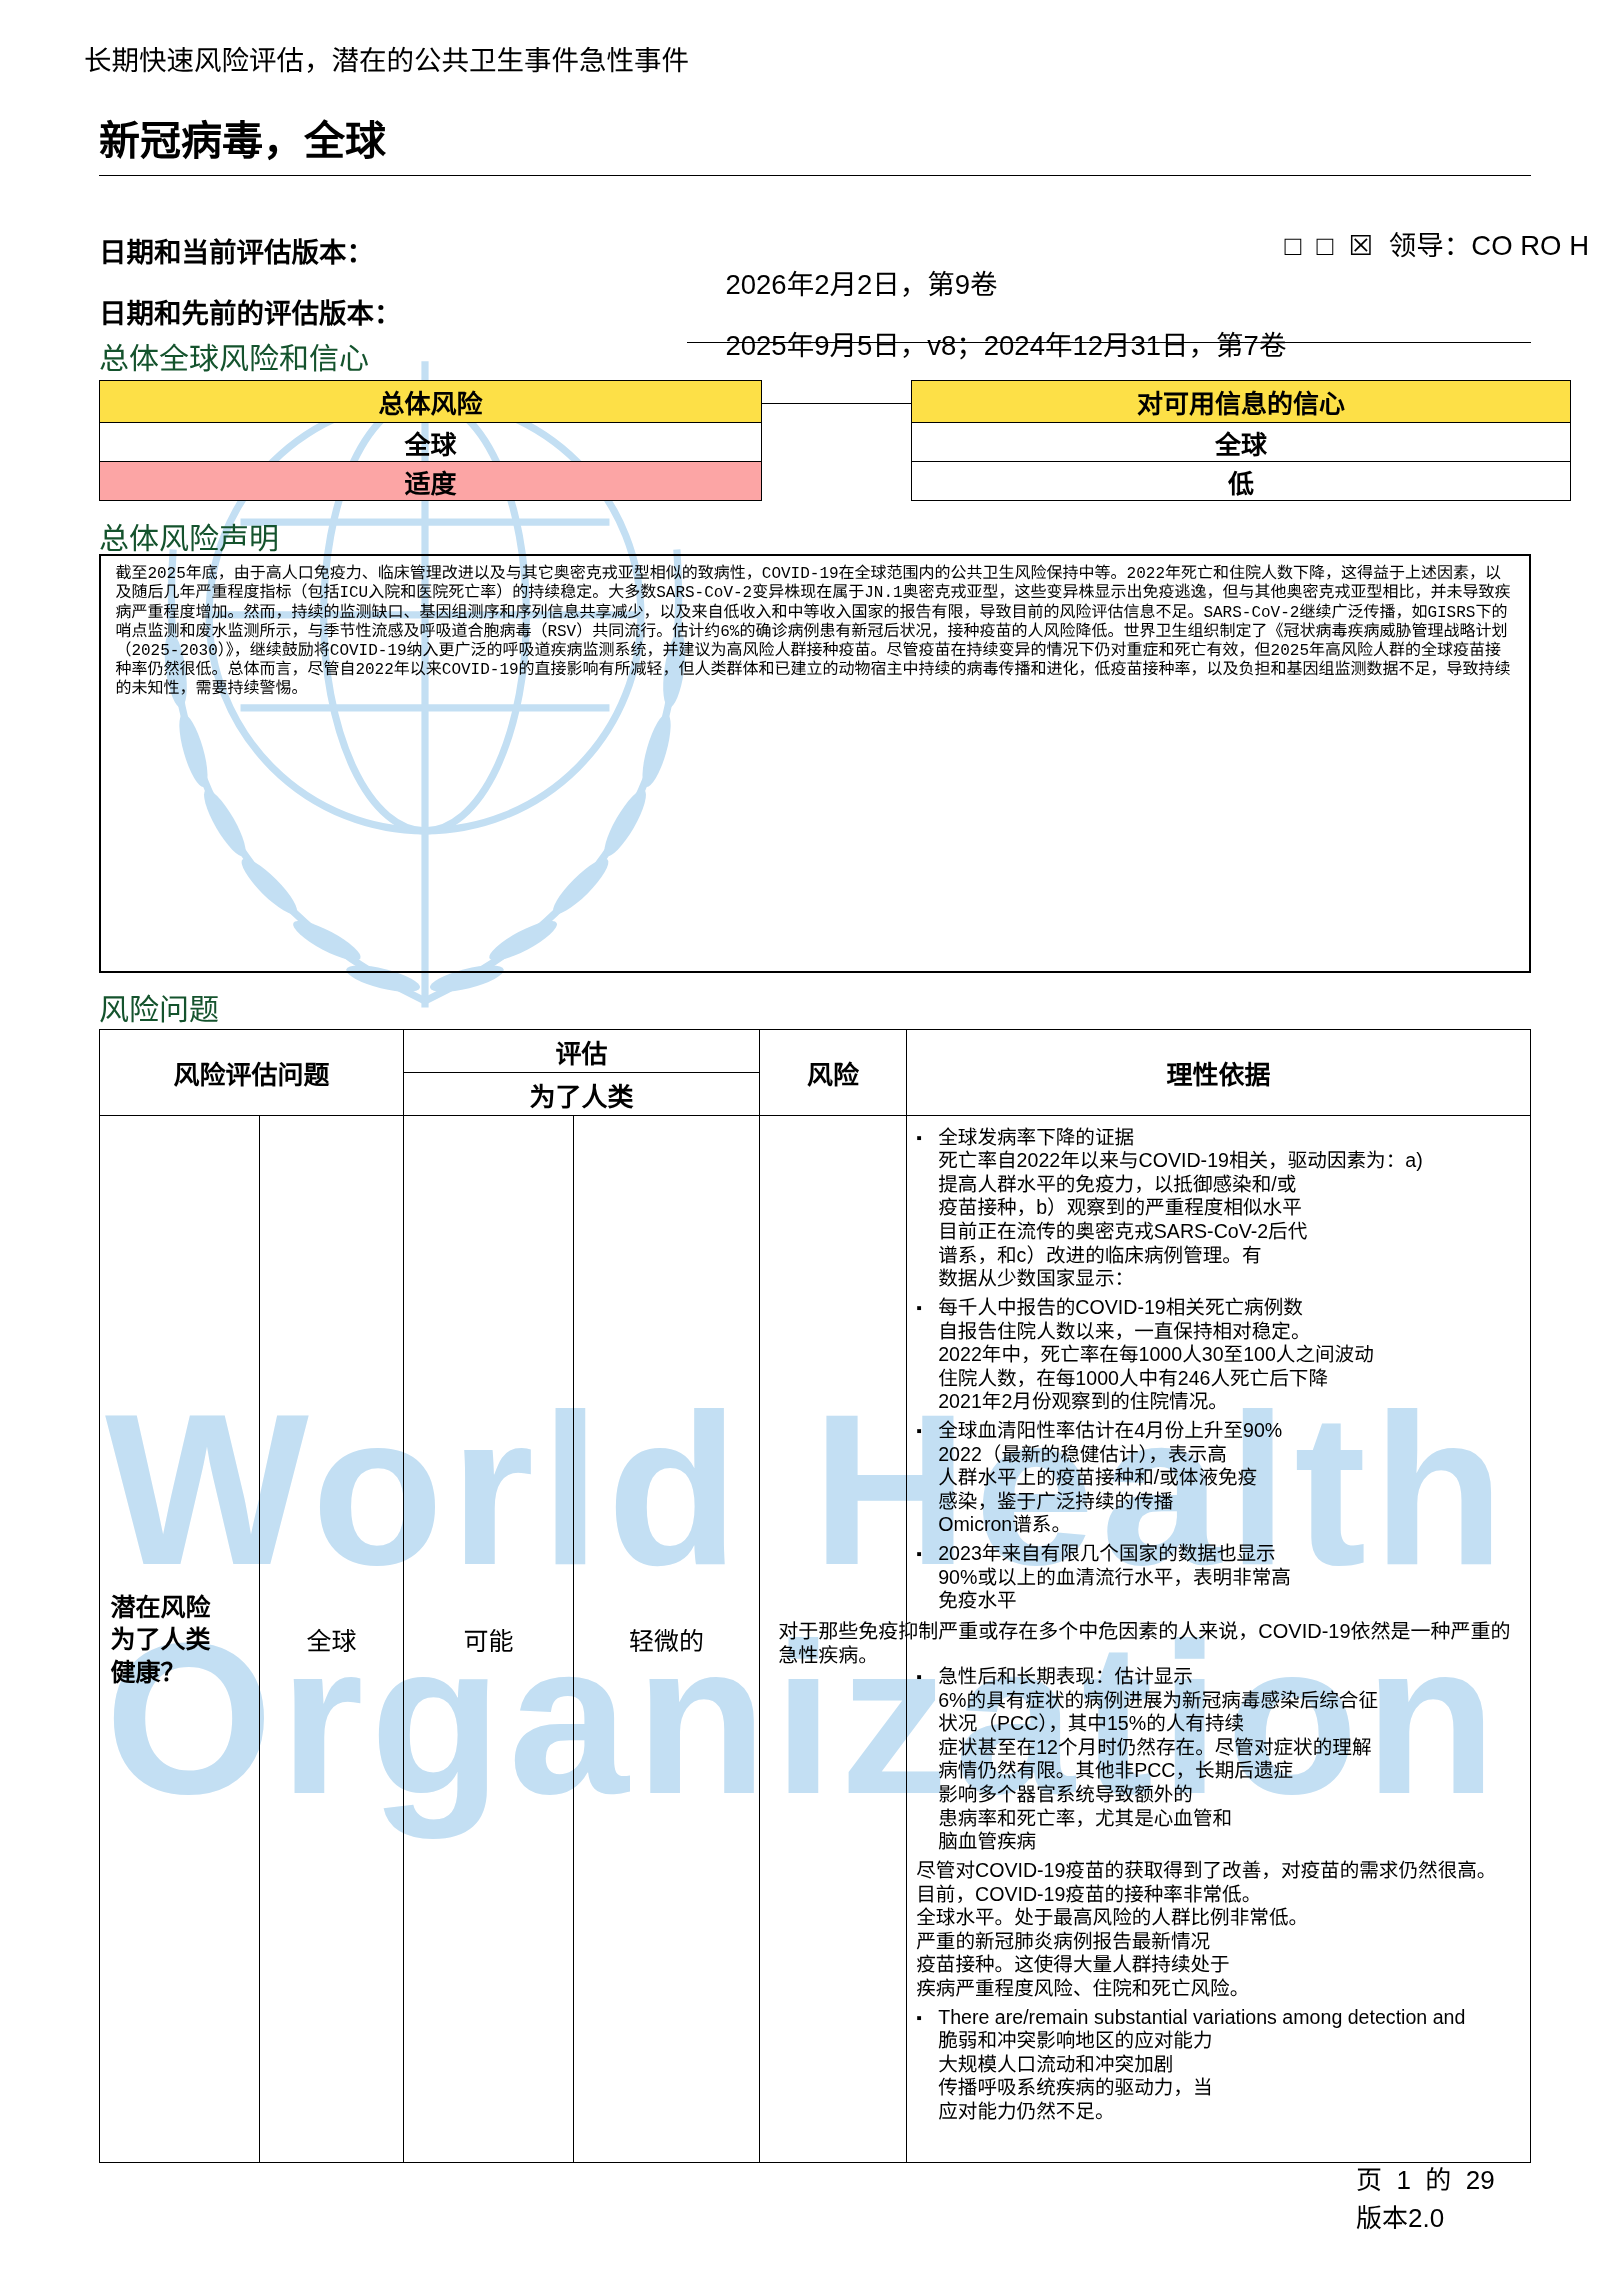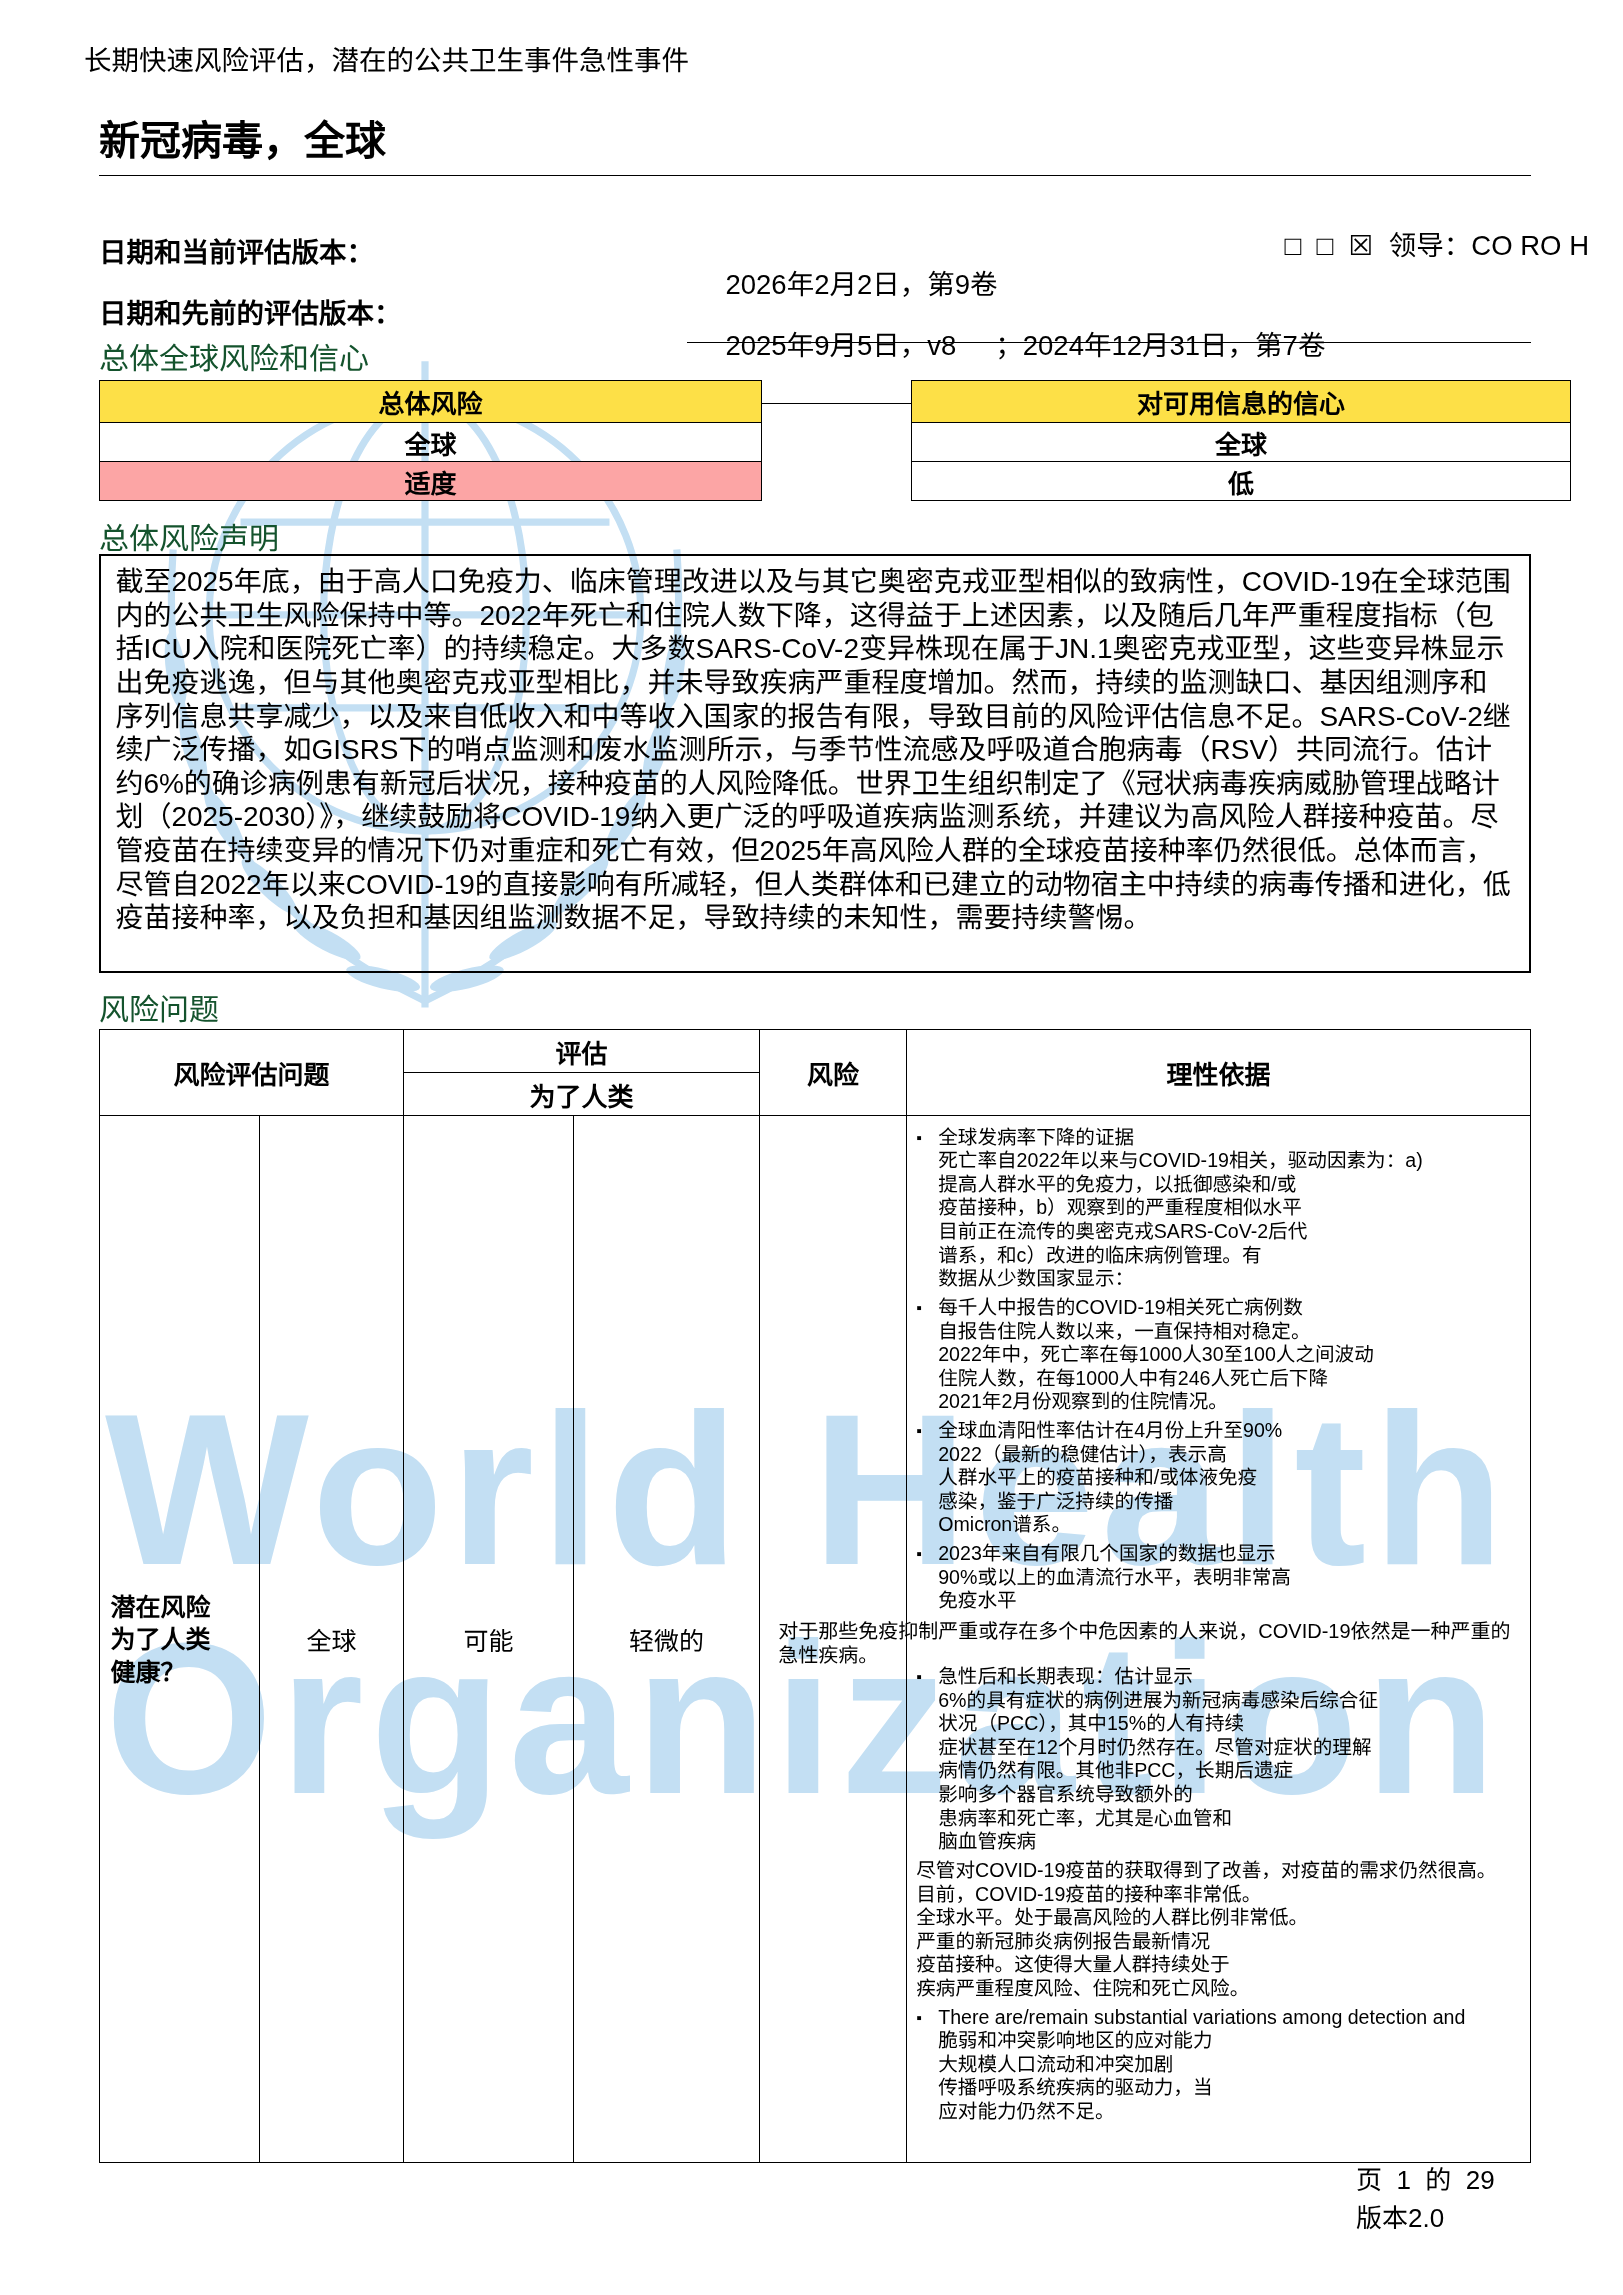--- a/index.html
+++ b/index.html
@@ -31,21 +31,21 @@
   .page-title{position:absolute;left:99px;top:107px;font-size:41px;font-weight:bold;color:#000000;z-index:1;}
   .title-rule{position:absolute;left:99px;top:175px;width:1432px;border-top:1.3px solid #000;z-index:1;}
   .lead-line{position:absolute;top:191px;right:34px;font-size:27.5px;z-index:1;white-space:pre;}
   .lead-line .boxes{letter-spacing:3.9px;margin-right:11.8px;}
 
   .meta-label{position:absolute;left:99px;font-size:27.5px;font-weight:bold;z-index:1;}
   .meta-value{position:absolute;left:687px;width:844px;font-size:27.5px;z-index:1;
               border-bottom:1.3px solid #000;padding:0 0 7.9px 7.9px;box-sizing:border-box;white-space:pre;}
   .m1{top:230px;}
   .m2{top:291px;}
-  .meta-value .second{margin-left:39px;text-align:right;}
+  .meta-value .second{text-align:right;}
 
   
   .section-heading{position:absolute;left:99px;font-size:30px;font-weight:normal;color:#14532d;z-index:1;}
   .h-overall{top:334px;}
   .h-statement{top:514px;}
   .h-questions{top:985px;}
 
   
   table{border-collapse:collapse;table-layout:fixed;}
   .mini{position:absolute;top:380px;z-index:1;}
@@ -54,21 +54,21 @@
   .mini td.head{background:#fde047;height:41px;}
   .mini-risk{left:99px;width:663px;}
   .mini-conf{left:911px;width:660px;}
 
   
   .statement-box{
     position:absolute;left:99px;top:554px;width:1432px;height:419px;
     border:2.6px solid #000;box-sizing:border-box;
     padding:9.2px 14.4px;z-index:1;background:transparent;
   }
-  .statement-box p{margin:0;font-size:28px;line-height:1.2;text-align:left;}
+  .statement-box p{margin:0;font-size:16px;line-height:1.2;text-align:left;font-family:Liberation Mono, monospace;}
 
   
   .questions{position:absolute;left:99px;top:1029px;width:1432px;z-index:1;}
   .questions th,.questions td{border:1.3px solid #000;background:transparent;}
   .questions th{font-size:26px;font-weight:bold;text-align:center;vertical-align:middle;padding:2.6px;}
   .questions thead tr.r1 th{height:34px;}
   .questions thead tr.r2 th{height:30px;}
   .questions tbody tr{height:1047px;}
   .questions td{font-size:25px;text-align:center;vertical-align:middle;padding:5.2px;}
   td.q-cell{text-align:left;font-weight:bold;white-space:pre-line;padding-left:10.5px;font-size:25px;line-height:1.3;}

